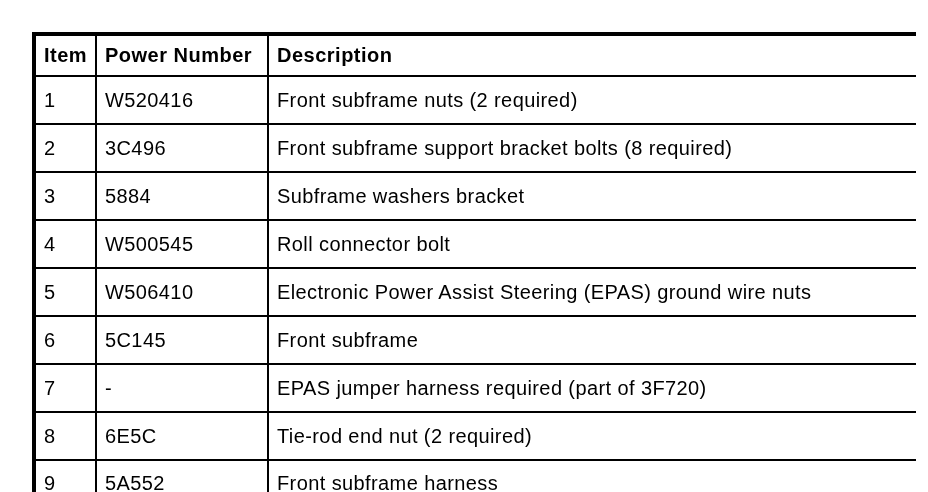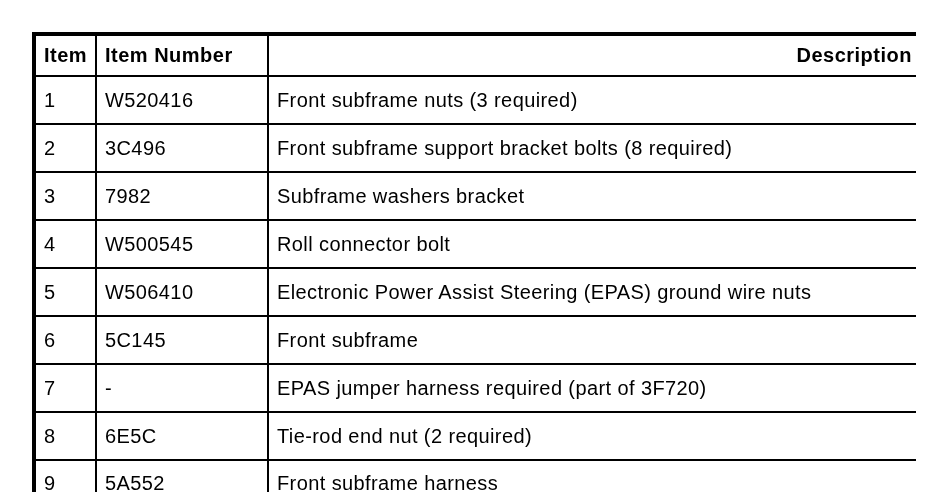--- a/index.html
+++ b/index.html
@@ -37,56 +37,56 @@
     white-space: nowrap;
     overflow: hidden;
   }
   table.parts-table thead tr { height: 42px; }
   table.parts-table tbody tr { height: 48px; }
   table.parts-table th {
     font-weight: bold;
     text-align: left;
     letter-spacing: 0.5px;
   }
-  table.parts-table th.col-description { text-align: right; }
+  table.parts-table th.col-description { text-align: left; }
   col.col-item { width: 62px; }
   col.col-part { width: 172px; }
   col.col-desc { width: 652px; }
 </style>
 </head>
 <body>
 
 <div class="page">
   <table class="parts-table">
     <colgroup>
       <col class="col-item">
       <col class="col-part">
       <col class="col-desc">
     </colgroup>
     <thead>
       <tr>
         <th class="col-item">Item</th>
-        <th class="col-part">Item Number</th>
+        <th class="col-part">Power Number</th>
         <th class="col-description">Description</th>
       </tr>
     </thead>
     <tbody>
       <tr>
         <td>1</td>
         <td>W520416</td>
-        <td>Front subframe nuts (3 required)</td>
+        <td>Front subframe nuts (2 required)</td>
       </tr>
       <tr>
         <td>2</td>
         <td>3C496</td>
         <td>Front subframe support bracket bolts (8 required)</td>
       </tr>
       <tr>
         <td>3</td>
-        <td>7982</td>
+        <td>5884</td>
         <td>Subframe washers bracket</td>
       </tr>
       <tr>
         <td>4</td>
         <td>W500545</td>
         <td>Roll connector bolt</td>
       </tr>
       <tr>
         <td>5</td>
         <td>W506410</td>

